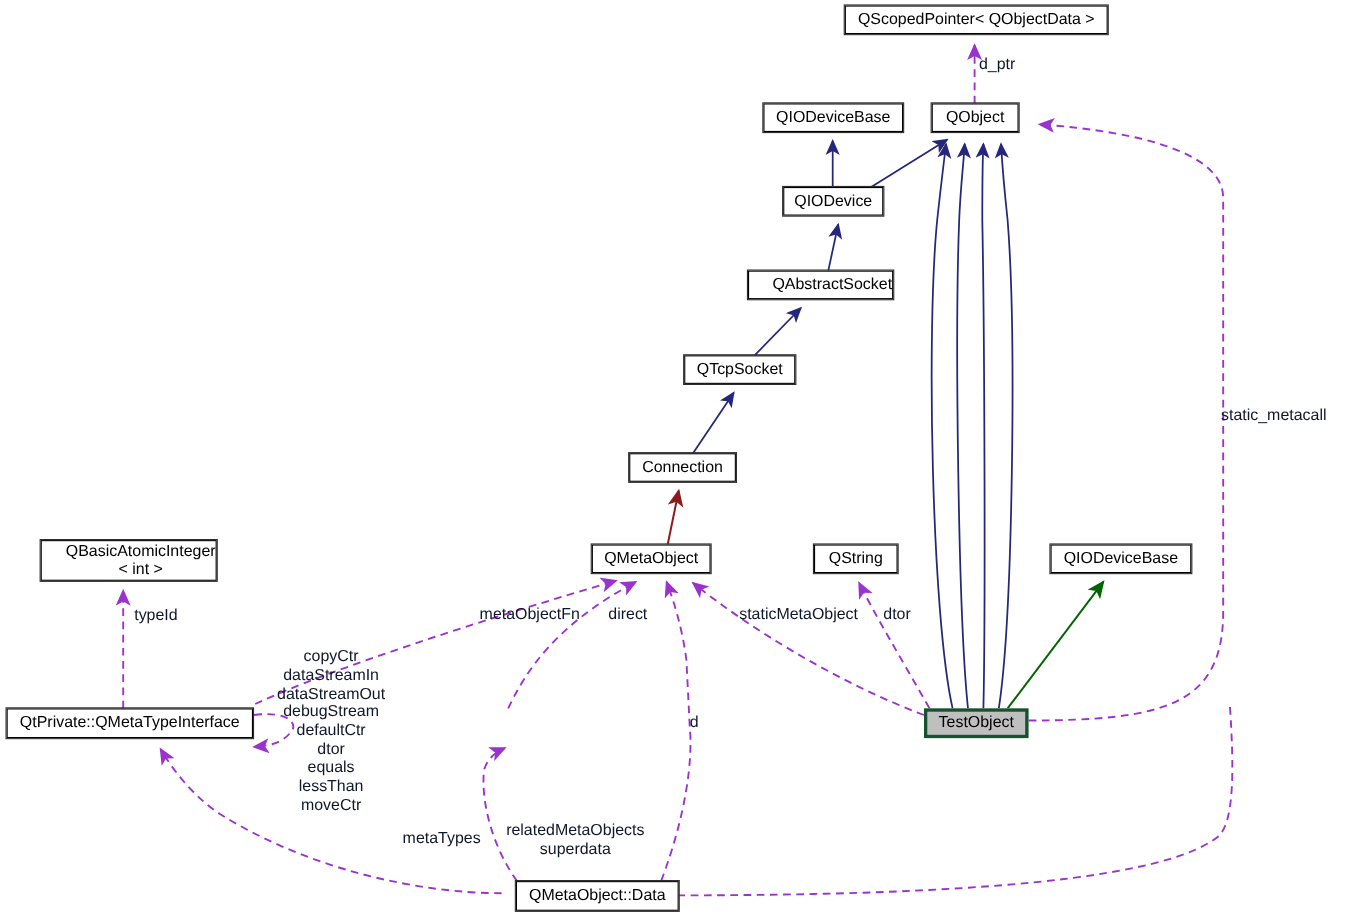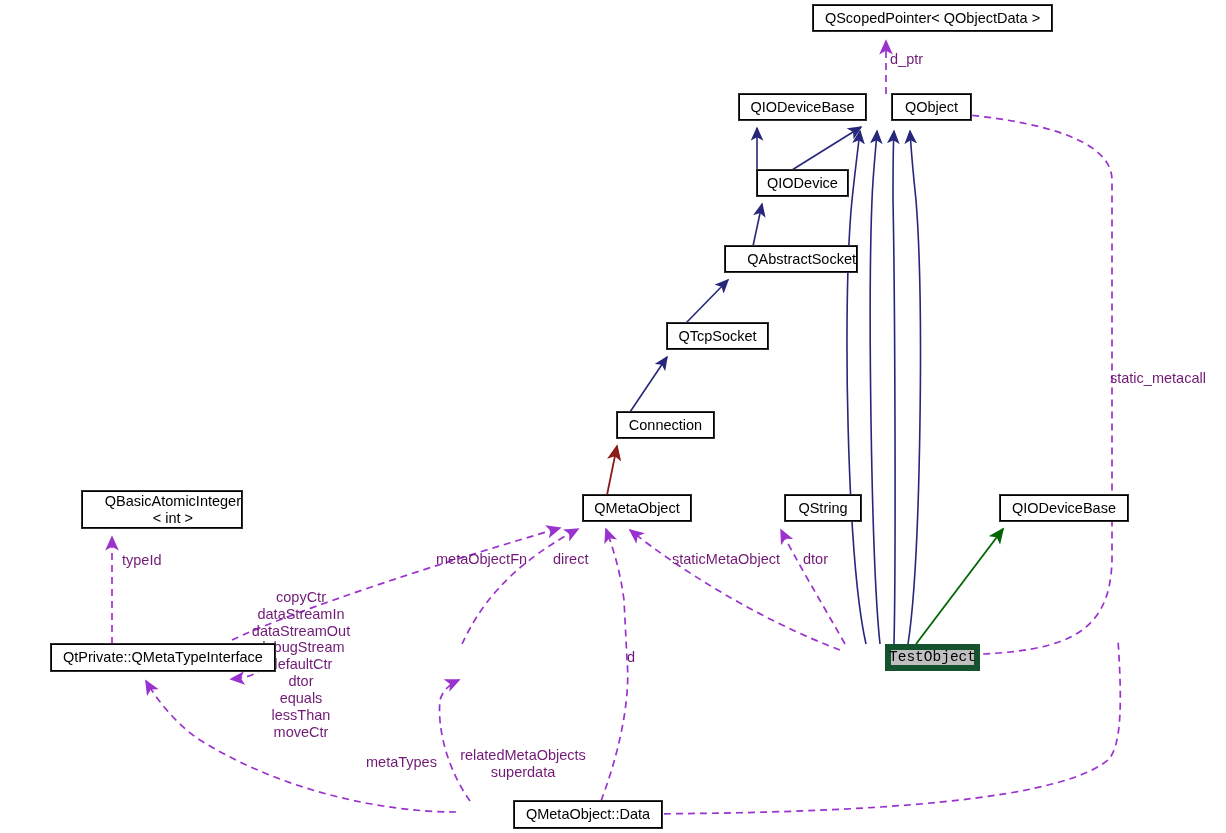--- a/index.html
+++ b/index.html
@@ -30,32 +30,30 @@
     outline: 1px solid #2e2e2e;
     display: flex;
     align-items: center;
     justify-content: center;
     text-align: center;
     font-size: 14.5px;
     color: #000000;
     line-height: 1.15;
     white-space: pre;
     z-index: 3;
-    margin-left: 45px;
   }
   .node.highlight {
     background: #bfbfbf;
-    border: 6px solid #14532d;
+    border: 3px solid #14532d;
     outline: none;
-    font-family: Liberation Mono, monospace;
   }
   .edge-label {
     position: absolute;
     font-size: 14.5px;
-    color: #701a75;
+    color: #0f172a;
     line-height: 1.16;
     white-space: pre;
     z-index: 2;
     text-align: center;
   }
   .edge-label.left { text-align: left; }
   .edge-label.center { text-align: center; }
 </style>
 </head>
 <body>

